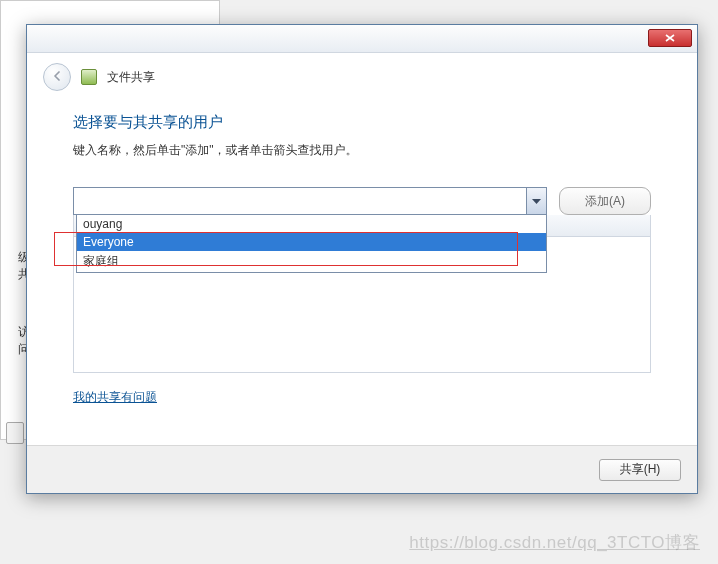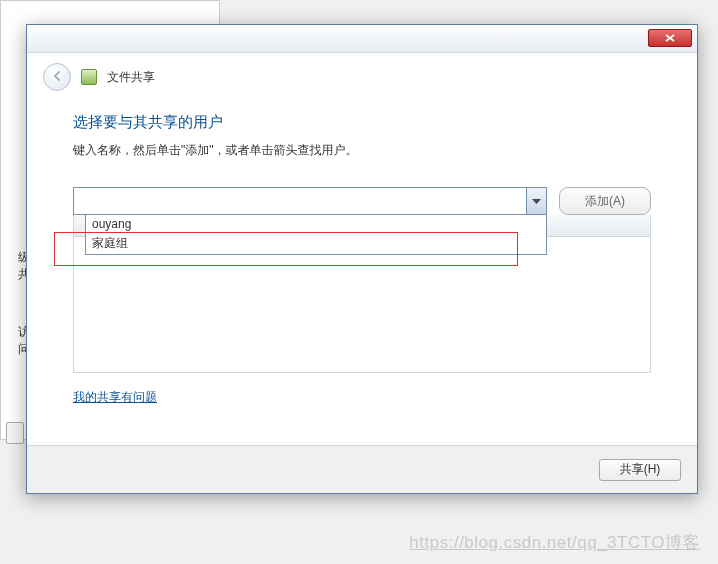--- a/index.html
+++ b/index.html
@@ -151,21 +151,21 @@
       background: linear-gradient(#fdfdfd, #ececec);
       border: 1px solid #b0b0b0;
       border-radius: 9px;
       color: #666;
       font-size: 12px;
       cursor: pointer;
     }
     .dropdown {
       position: absolute;
       top: 27px;
-      left: 12px;
+      left: 3px;
       right: 0;
       background: #fff;
       border: 1px solid #7a8ea8;
       z-index: 20;
     }
     .dropdown-item {
       padding: 2px 6px;
       font-size: 12px;
       color: #333;
       cursor: pointer;
@@ -278,20 +278,21 @@
           <div class="combo-arrow">
             <span>
               <svg width="9" height="6" viewBox="0 0 9 6">
                 <path d="M0 0 L4.5 5 L9 0 Z" fill="#3a4a60"></path>
               </svg>
             </span>
           </div>
         </div>
         <div class="dropdown">
           <div class="dropdown-item">ouyang</div>
+          <div class="dropdown-item selected">Everyone</div>
           <div class="dropdown-item">家庭组</div>
         </div>
       </div>
       <button class="add-btn">添加(A)</button>
     </div>
 
     <div class="list-area">
       <div class="list-header"></div>
     </div>
 

